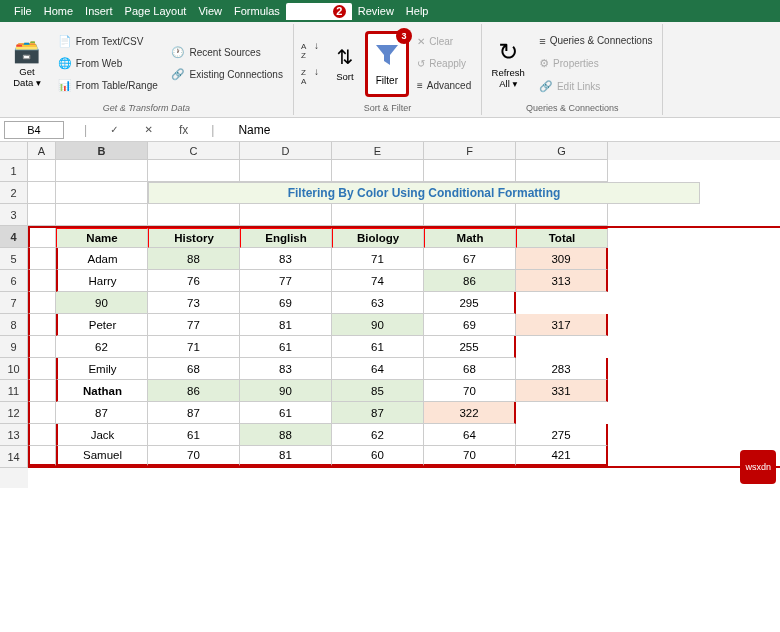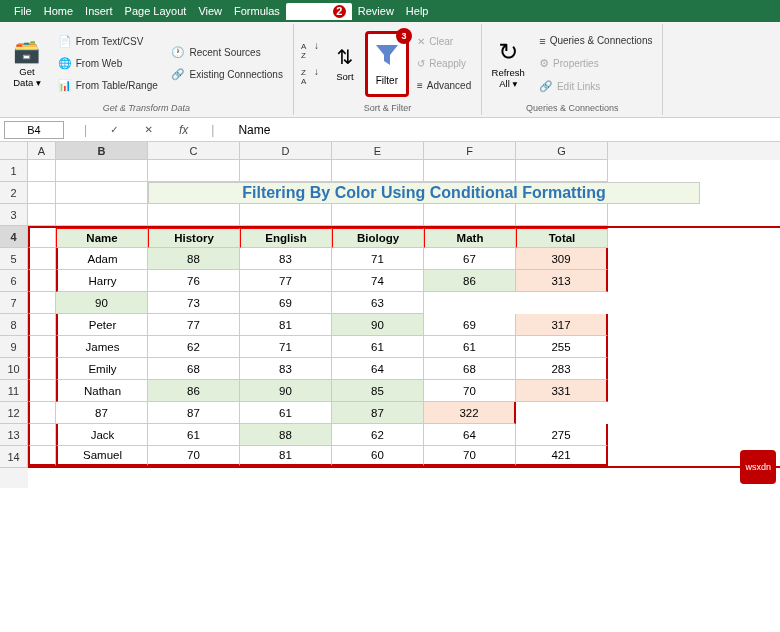--- a/index.html
+++ b/index.html
@@ -224,21 +224,21 @@
     </div>
     <div style="font-size:9px;color:#666;text-align:center;margin-top:2px;">Queries &amp; Connections</div>
   </div>
 </div>
 
 <div class="formula-bar">
   <input class="name-box" value="B4" readonly="" style="">
   <span style="color:#aaa;font-size:12px;">|</span>
   <span style="font-size:10px;color:#555;padding:0 3px;">✓</span>
   <span style="font-size:10px;color:#555;padding:0 3px;">✕</span>
-  <span style="font-style:italic;color:#555;font-size:12px;padding:0 3px;">fx</span>
+  <span style="color:#555;font-size:12px;padding:0 3px;">fx</span>
   <span style="color:#aaa;">|</span>
   <input class="formula-input" value="Name" readonly="" style="">
 </div>
 
 <div class="spreadsheet" style="flex:1;display:flex;flex-direction:column;overflow:hidden;">
 
   <div class="col-headers">
     <div class="corner-cell"></div>
     <div class="col-header" style="width:28px;min-width:28px;background:#f3f3f3;">A</div>
     <div class="col-header" style="width:92px;min-width:92px;background:#d9d9d9;font-weight:bold;">B</div>
@@ -276,21 +276,21 @@
         <div class="cell" style="width:92px;min-width:92px;"></div>
         <div class="cell" style="width:92px;min-width:92px;"></div>
         <div class="cell" style="width:92px;min-width:92px;"></div>
         <div class="cell" style="width:92px;min-width:92px;"></div>
         <div class="cell" style="width:92px;min-width:92px;"></div>
       </div>
 
       <div class="grid-row">
         <div class="cell" style="width:28px;min-width:28px;"></div>
         <div class="cell" style="width:92px;min-width:92px;"></div>
-        <div class="cell title-cell" style="width:552px;min-width:552px;border:1px solid #ccc;font-weight:bold;color:#2e75b6;font-size:16px;justify-content:center;background:#f0f7e6;">Filtering By Color Using Conditional Formatting</div>
+        <div class="cell title-cell" style="width:552px;min-width:552px;border:1px solid #ccc;font-weight:bold;color:#2e75b6;font-size:12px;justify-content:center;background:#f0f7e6;">Filtering By Color Using Conditional Formatting</div>
       </div>
 
       <div class="grid-row">
         <div class="cell" style="width:28px;min-width:28px;"></div>
         <div class="cell" style="width:92px;min-width:92px;"></div>
         <div class="cell" style="width:92px;min-width:92px;"></div>
         <div class="cell" style="width:92px;min-width:92px;"></div>
         <div class="cell" style="width:92px;min-width:92px;"></div>
         <div class="cell" style="width:92px;min-width:92px;"></div>
         <div class="cell" style="width:92px;min-width:92px;"></div>
@@ -325,55 +325,55 @@
         <div class="cell" style="width:92px;min-width:92px;background:#e2efda;">86</div>
         <div class="cell" style="width:92px;min-width:92px;background:#fce4d6;border-right:2px solid #c00000;">313</div>
       </div>
 
       <div class="grid-row">
         <div class="cell" style="width:28px;min-width:28px;border-left:2px solid #c00000;"></div>
         <div class="cell" style="width:92px;min-width:92px;background:#e2efda;">90</div>
         <div class="cell" style="width:92px;min-width:92px;">73</div>
         <div class="cell" style="width:92px;min-width:92px;">69</div>
         <div class="cell" style="width:92px;min-width:92px;">63</div>
+        <div class="cell" style="width:92px;min-width:92px;border-right:2px solid #c00000;">295</div>
       </div>
 
       <div class="grid-row">
         <div class="cell" style="width:28px;min-width:28px;border-left:2px solid #c00000;"></div>
         <div class="cell" style="width:92px;min-width:92px;border-left:2px solid #c00000;">Peter</div>
         <div class="cell" style="width:92px;min-width:92px;">77</div>
         <div class="cell" style="width:92px;min-width:92px;">81</div>
         <div class="cell" style="width:92px;min-width:92px;background:#e2efda;">90</div>
         <div class="cell" style="width:92px;min-width:92px;">69</div>
         <div class="cell" style="width:92px;min-width:92px;background:#fce4d6;border-right:2px solid #c00000;">317</div>
       </div>
 
       <div class="grid-row">
         <div class="cell" style="width:28px;min-width:28px;border-left:2px solid #c00000;"></div>
-        <div class="cell" style="width:92px;min-width:92px;border-left:2px solid #c00000;">James</div>
         <div class="cell" style="width:92px;min-width:92px;">62</div>
         <div class="cell" style="width:92px;min-width:92px;">71</div>
         <div class="cell" style="width:92px;min-width:92px;">61</div>
         <div class="cell" style="width:92px;min-width:92px;">61</div>
         <div class="cell" style="width:92px;min-width:92px;border-right:2px solid #c00000;">255</div>
       </div>
 
       <div class="grid-row">
         <div class="cell" style="width:28px;min-width:28px;border-left:2px solid #c00000;"></div>
         <div class="cell" style="width:92px;min-width:92px;border-left:2px solid #c00000;">Emily</div>
         <div class="cell" style="width:92px;min-width:92px;">68</div>
         <div class="cell" style="width:92px;min-width:92px;">83</div>
         <div class="cell" style="width:92px;min-width:92px;">64</div>
         <div class="cell" style="width:92px;min-width:92px;">68</div>
         <div class="cell" style="width:92px;min-width:92px;border-right:2px solid #c00000;">283</div>
       </div>
 
       <div class="grid-row">
         <div class="cell" style="width:28px;min-width:28px;border-left:2px solid #c00000;"></div>
-        <div class="cell" style="width:92px;min-width:92px;border-left:2px solid #c00000;">Nathan</div>
+        <div class="cell" style="width:92px;min-width:92px;border-left:2px solid #c00000;font-weight:bold;">Nathan</div>
         <div class="cell" style="width:92px;min-width:92px;background:#e2efda;">86</div>
         <div class="cell" style="width:92px;min-width:92px;background:#e2efda;">90</div>
         <div class="cell" style="width:92px;min-width:92px;background:#e2efda;">85</div>
         <div class="cell" style="width:92px;min-width:92px;">70</div>
         <div class="cell" style="width:92px;min-width:92px;background:#fce4d6;border-right:2px solid #c00000;">331</div>
       </div>
 
       <div class="grid-row">
         <div class="cell" style="width:28px;min-width:28px;border-left:2px solid #c00000;"></div>
         <div class="cell" style="width:92px;min-width:92px;">87</div>

